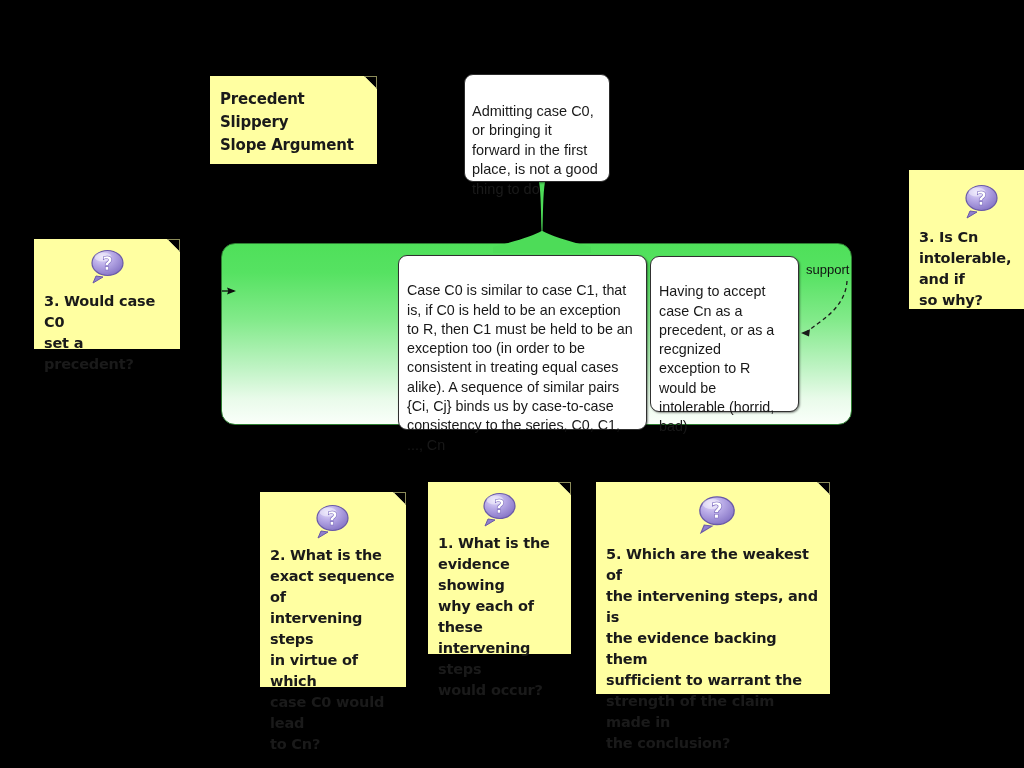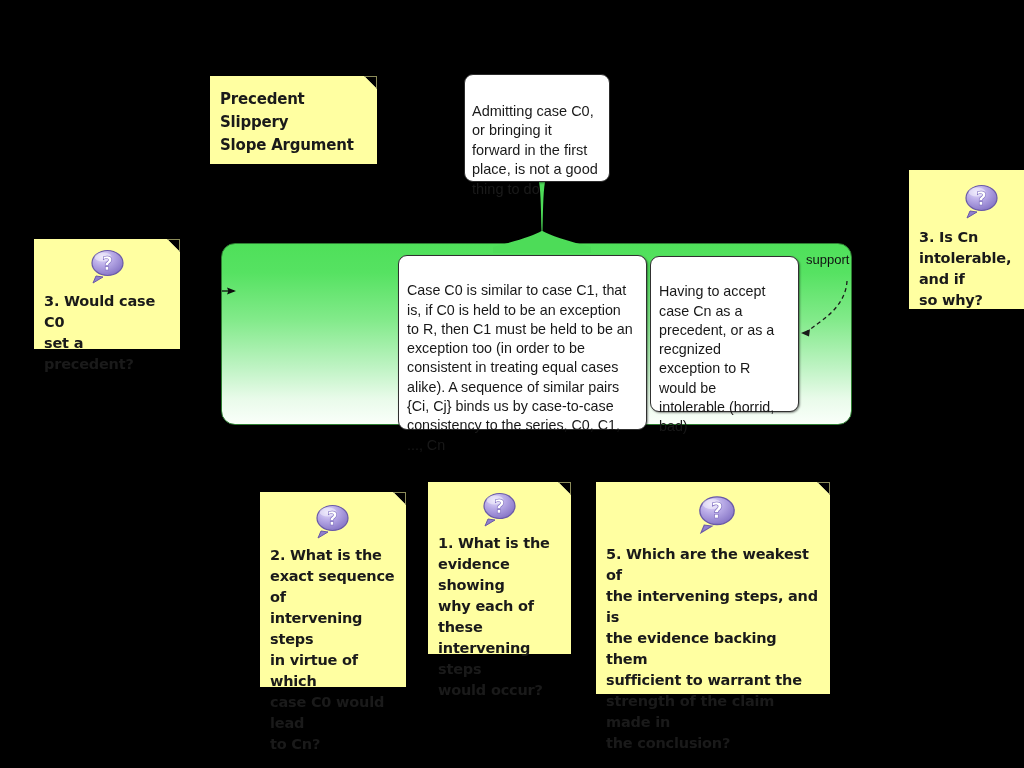--- a/index.html
+++ b/index.html
@@ -127,21 +127,21 @@
       <span>Having to accept
 case Cn as a
 precedent, or as a
 recgnized
 exception to R
 would be
 intolerable (horrid,
 bad)</span>
     </div>
 
-    <div id="support-label" style="left:584px;top:8px;text-align:right;">support</div>
+    <div id="support-label" style="left:584px;top:18px;text-align:right;">support</div>
 
     <svg class="ovl" style="width:631px;height:182px;" viewBox="0 0 631 182">
       <path d="M625,37 C624,55 612,68 598,78 C590,84 586,87 583,89" fill="none" stroke="#1a1a1a" stroke-width="1.3" stroke-dasharray="4,3.2"></path>
       <path d="M579,89 L588,85.2 L587,92.6 Z" fill="#1a1a1a"></path>
     </svg>
 
     <svg class="ovl" style="width:631px;height:182px;" viewBox="0 0 631 182">
       <path d="M-5,47 L12,47" fill="none" stroke="#0d0d0d" stroke-width="1.3"></path>
       <path d="M14,47 L5,43.4 L6.4,47 L5,50.6 Z" fill="#0d0d0d"></path>
     </svg>

